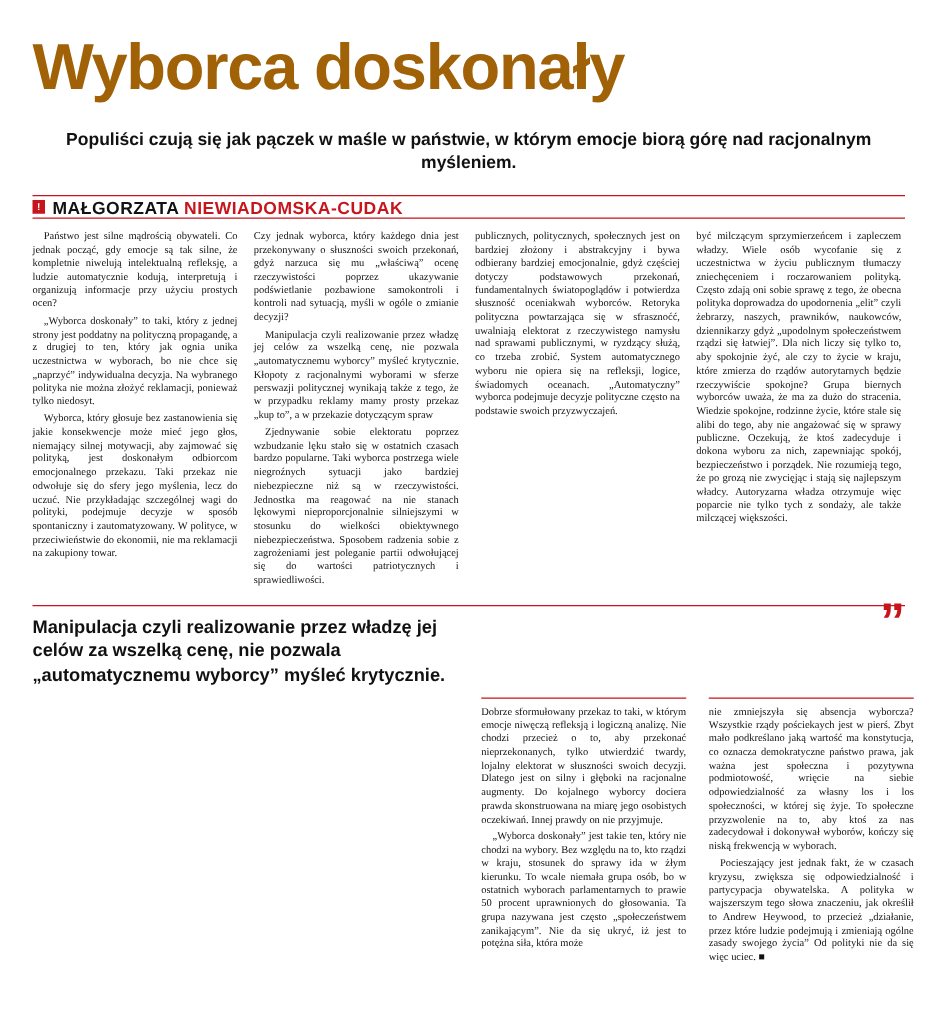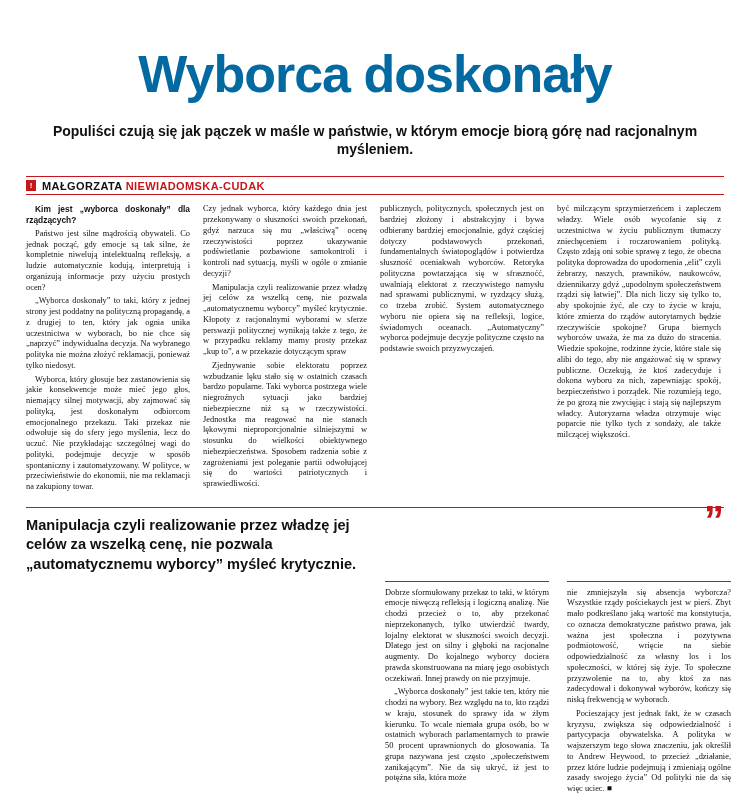--- a/index.html
+++ b/index.html
@@ -16,27 +16,26 @@
   }
   .page {
     position: relative;
     width: 750px;
     height: 811px;
     background: #fff;
     box-sizing: border-box;
     padding: 0 26px;
   }
   .headline {
-    text-align: center;
     font-family: "Liberation Sans", sans-serif;
     font-weight: bold;
     font-size: 52px;
     letter-spacing: -1px;
-    color: #0369a1;
-    margin: 48px 0 0 0;
+    color: #a16207;
+    margin: 28px 0 0 0;
     line-height: 1;
   }
   .deck {
     text-align: center;
     font-family: "Liberation Sans", sans-serif;
     font-weight: bold;
     font-size: 14px;
     color: #111;
     margin: 22px 0 0 0;
     line-height: 1.3;
@@ -57,21 +56,21 @@
     color: #fff;
     font-family: "Liberation Sans", sans-serif;
     font-size: 8px;
     font-weight: bold;
     text-align: center;
     line-height: 11px;
     margin-right: 6px;
   }
   .byline-name {
     font-family: "Liberation Sans", sans-serif;
-    font-size: 11px;
+    font-size: 14px;
     font-weight: bold;
     letter-spacing: 0.4px;
     color: #111;
   }
   .byline-name .surname {
     color: #c6161c;
   }
 
   .cols {
     display: flex;
@@ -155,21 +154,20 @@
   <div class="deck">Populiści czują się jak pączek w maśle w państwie, w którym emocje biorą górę nad racjonalnym myśleniem.</div>
 
   <div class="byline-bar">
     <div class="byline-mark">!</div>
     <div class="byline-name"><span>MAŁGORZATA </span><span class="surname">NIEWIADOMSKA-CUDAK</span></div>
   </div>
 
   <div class="cols">
 
     <div class="col">
-      <p class="subhead">Kim jest „wyborca doskonały” dla rządzących?</p>
       <p>Państwo jest silne mądrością obywateli. Co jednak począć, gdy emocje są tak silne, że kompletnie niwelują intelektualną refleksję, a ludzie automatycznie kodują, interpretują i organizują informacje przy użyciu prostych ocen?</p>
       <p>„Wyborca doskonały” to taki, który z jednej strony jest poddatny na polityczną propagandę, a z drugiej to ten, który jak ognia unika uczestnictwa w wyborach, bo nie chce się „naprzyć” indywidualna decyzja. Na wybranego polityka nie można złożyć reklamacji, ponieważ tylko niedosyt.</p>
       <p>Wyborca, który głosuje bez zastanowienia się jakie konsekwencje może mieć jego głos, niemający silnej motywacji, aby zajmować się polityką, jest doskonałym odbiorcom emocjonalnego przekazu. Taki przekaz nie odwołuje się do sfery jego myślenia, lecz do uczuć. Nie przykładając szczególnej wagi do polityki, podejmuje decyzje w sposób spontaniczny i zautomatyzowany. W polityce, w przeciwieństwie do ekonomii, nie ma reklamacji na zakupiony towar.</p>
     </div>
 
     <div class="col">
       <p class="noindent">Czy jednak wyborca, który każdego dnia jest przekonywany o słuszności swoich przekonań, gdyż narzuca się mu „właściwą” ocenę rzeczywistości poprzez ukazywanie podświetlanie pozbawione samokontroli i kontroli nad sytuacją, myśli w ogóle o zmianie decyzji?</p>
       <p>Manipulacja czyli realizowanie przez władzę jej celów za wszelką cenę, nie pozwala „automatycznemu wyborcy” myśleć krytycznie. Kłopoty z racjonalnymi wyborami w sferze perswazji politycznej wynikają także z tego, że w przypadku reklamy mamy prosty przekaz „kup to”, a w przekazie dotyczącym spraw</p>
       <p>Zjednywanie sobie elektoratu poprzez wzbudzanie lęku stało się w ostatnich czasach bardzo popularne. Taki wyborca postrzega wiele niegroźnych sytuacji jako bardziej niebezpieczne niż są w rzeczywistości. Jednostka ma reagować na nie stanach lękowymi nieproporcjonalnie silniejszymi w stosunku do wielkości obiektywnego niebezpieczeństwa. Sposobem radzenia sobie z zagrożeniami jest poleganie partii odwołującej się do wartości patriotycznych i sprawiedliwości.</p>
     </div>

